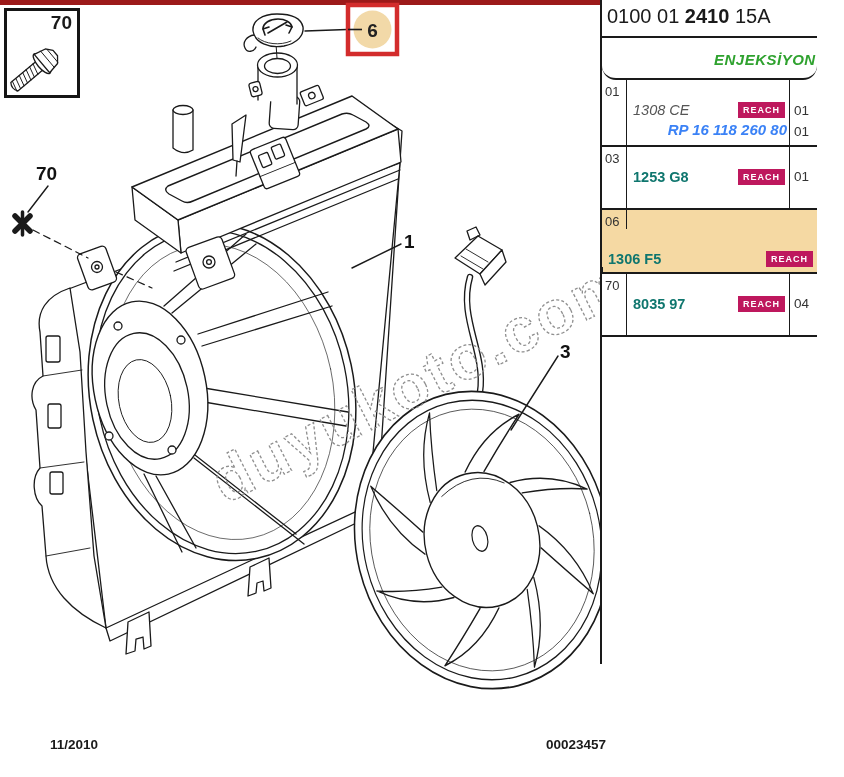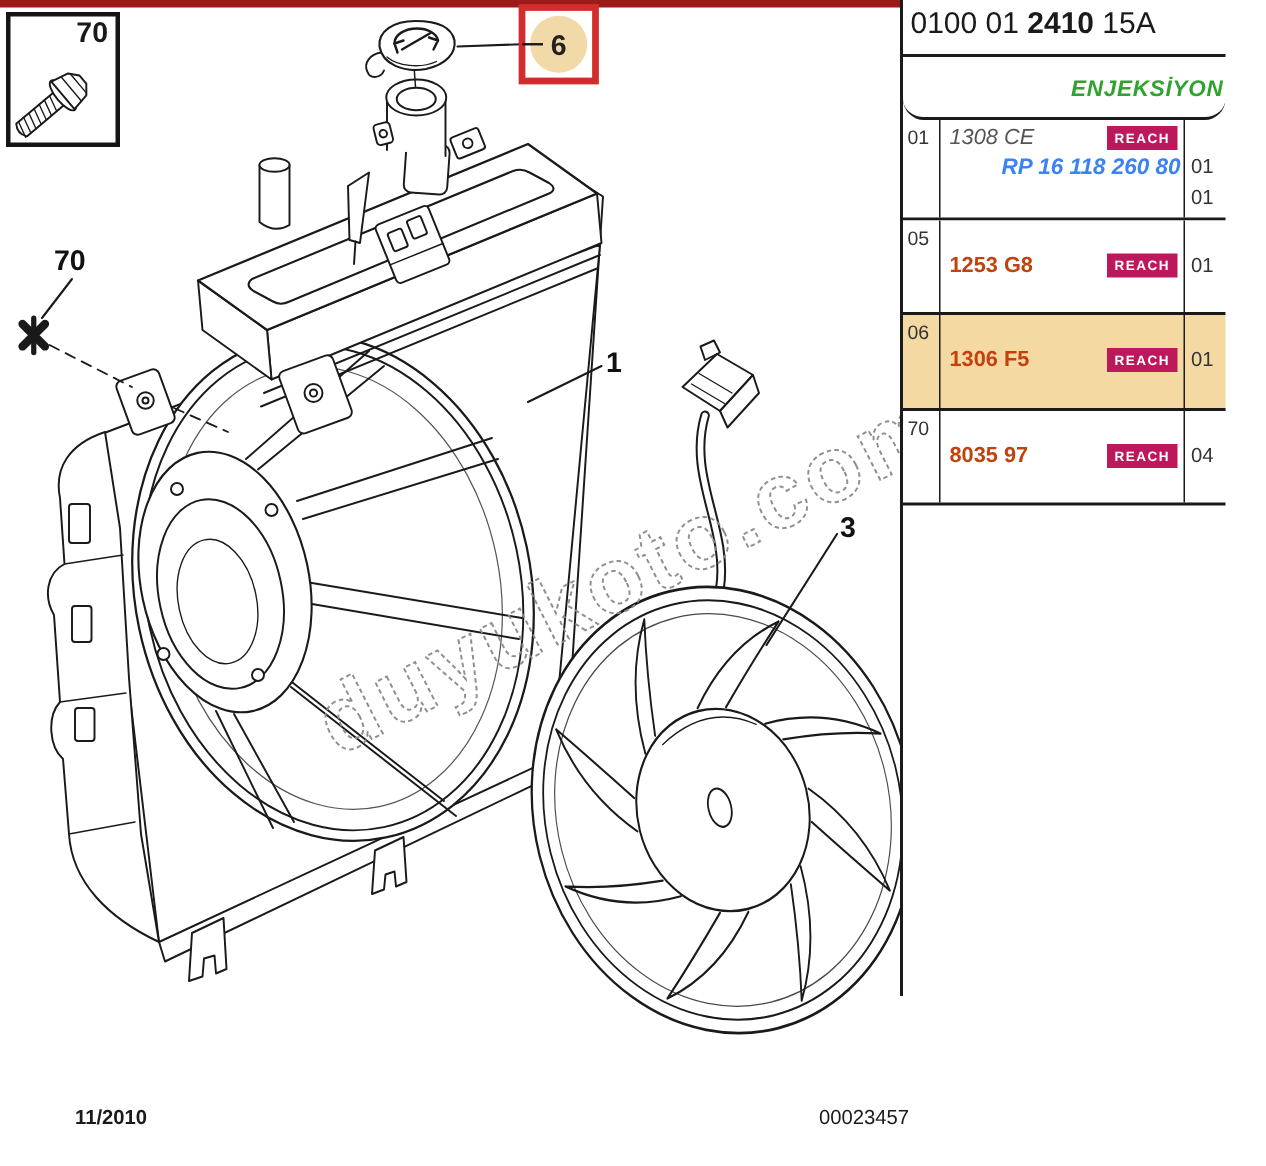--- a/index.html
+++ b/index.html
@@ -6,43 +6,43 @@
   .page{position:relative;width:844px;height:777px;background:#fff;overflow:hidden;
         font-family:"Liberation Sans",sans-serif;color:#1a1a1a;}
   
   .top-red-bar{position:absolute;left:0;top:0;width:618px;height:5px;background:#9c1a1a;}
   .inset-box{position:absolute;left:4px;top:8px;width:76px;height:90px;border:3px solid #151515;
              background:#fff;box-sizing:border-box;}
   .inset-ref{position:absolute;right:5px;top:1px;font-size:19px;font-weight:bold;}
   .diagram-svg{position:absolute;left:0;top:0;}
   svg text{font-family:"Liberation Sans",sans-serif;}
   .footer-date{position:absolute;left:6px;top:737px;font-size:13.5px;font-weight:bold;margin-left:44px;}
-  .footer-code{position:absolute;left:546px;top:737px;font-size:13.5px;font-weight:normal;}
+  .footer-code{position:absolute;left:546px;top:737px;font-size:13.5px;font-weight:bold;}
   
   .right-panel{position:absolute;left:600px;top:0;width:217px;height:664px;
                border-left:2px solid #1a1a1a;box-sizing:border-box;background:#fff;}
   .hdr{height:31px;border-bottom:2px solid #1a1a1a;font-size:20px;padding:5px 0 0 5px;
        box-sizing:content-box;white-space:nowrap;}
   .hdr .b{font-weight:bold;}
   .section-row{height:40px;border-bottom:2px solid #1a1a1a;position:relative;border-radius:14px;}
   .section-title{position:absolute;left:112px;top:13px;font-size:15px;font-style:italic;
                  font-weight:bold;color:#2fa22f;white-space:nowrap;letter-spacing:.5px;}
   .t-row{display:flex;border-bottom:2px solid #1a1a1a;position:relative;background:#fff;justify-content:space-between;}
   .t-row.hl{background:#f5d9a3;}
-  .row-1{height:65px;}.row-2{height:61px;}.row-3{height:62px;}.row-4{height:61px;}
+  .row-1{height:65px;}.row-2{height:61px;}.row-3{height:62px;flex-direction:column;}.row-4{height:61px;}
   .ref-cell{width:21px;border-right:1.5px solid #1a1a1a;font-size:13px;color:#333;
             padding:4px 0 0 3px;box-sizing:content-box;}
   .main-cell{flex:1;position:relative;overflow:visible;}
   .qty-cell{width:23px;border-left:1.5px solid #1a1a1a;font-size:13.5px;color:#333;
             padding:22px 0 0 4px;box-sizing:content-box;}
   .qty-cell.two{padding-top:20px;line-height:21px;}
   .part-line{display:flex;justify-content:space-between;align-items:center;
              margin-top:22px;padding:0 4px 0 6px;}
-  .row-1 .part-line{margin-top:4px;}
-  .part-bold{font-size:14.5px;font-weight:bold;color:#c2410c;}
+  .row-1 .part-line{margin-top:22px;}
+  .part-bold{font-size:14.5px;font-weight:bold;color:#0f766e;}
   .part-italic{font-size:14.5px;font-style:italic;color:#555;}
   .part-line2{text-align:right;font-size:15px;font-weight:bold;font-style:italic;
               padding-right:2px;margin-top:3px;color:#3b82f6;white-space:nowrap;}
   .reach-badge{display:inline-block;background:#be185d;color:#fff;font-size:9px;
                font-weight:bold;letter-spacing:1px;padding:3px 5px;}
 </style>
 </head>
 <body>
 
 <div class="page">
@@ -222,21 +222,21 @@
         </div>
         <div class="part-line2">RP 16 118 260 80</div>
       </div>
       <div class="qty-cell two">
         <div>01</div>
         <div>01</div>
       </div>
     </div>
 
     <div class="t-row row-2">
-      <div class="ref-cell">05</div>
+      <div class="ref-cell">03</div>
       <div class="main-cell">
         <div class="part-line">
           <span class="part-bold">1253 G8</span>
           <span class="reach-badge">REACH</span>
         </div>
       </div>
       <div class="qty-cell">
         <div>01</div>
       </div>
     </div>

